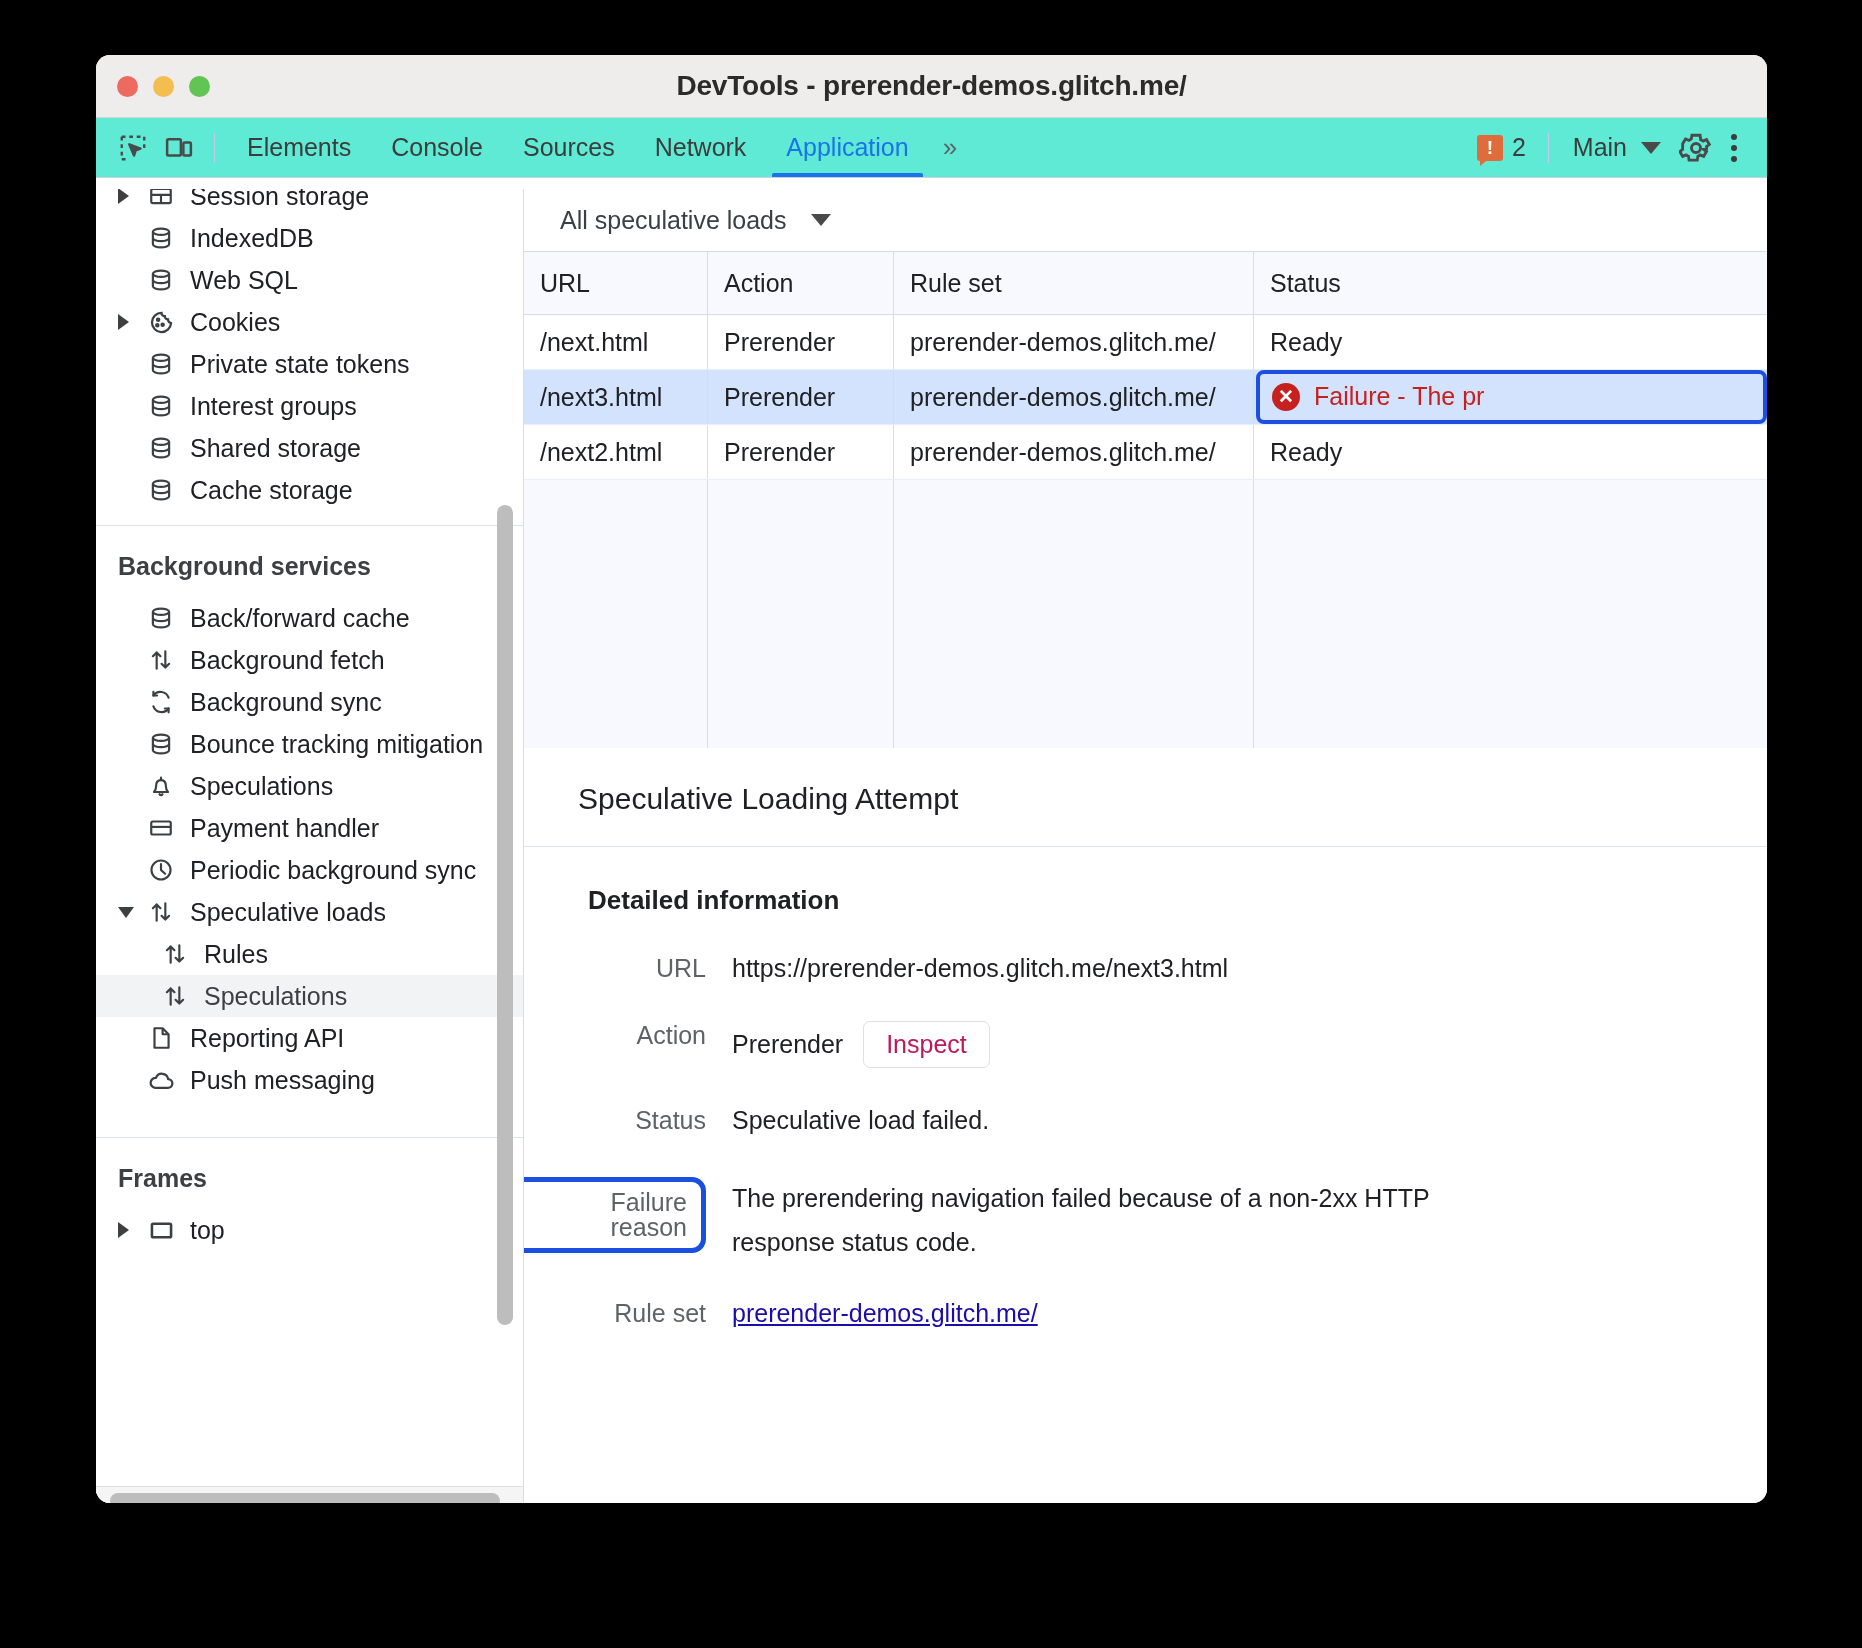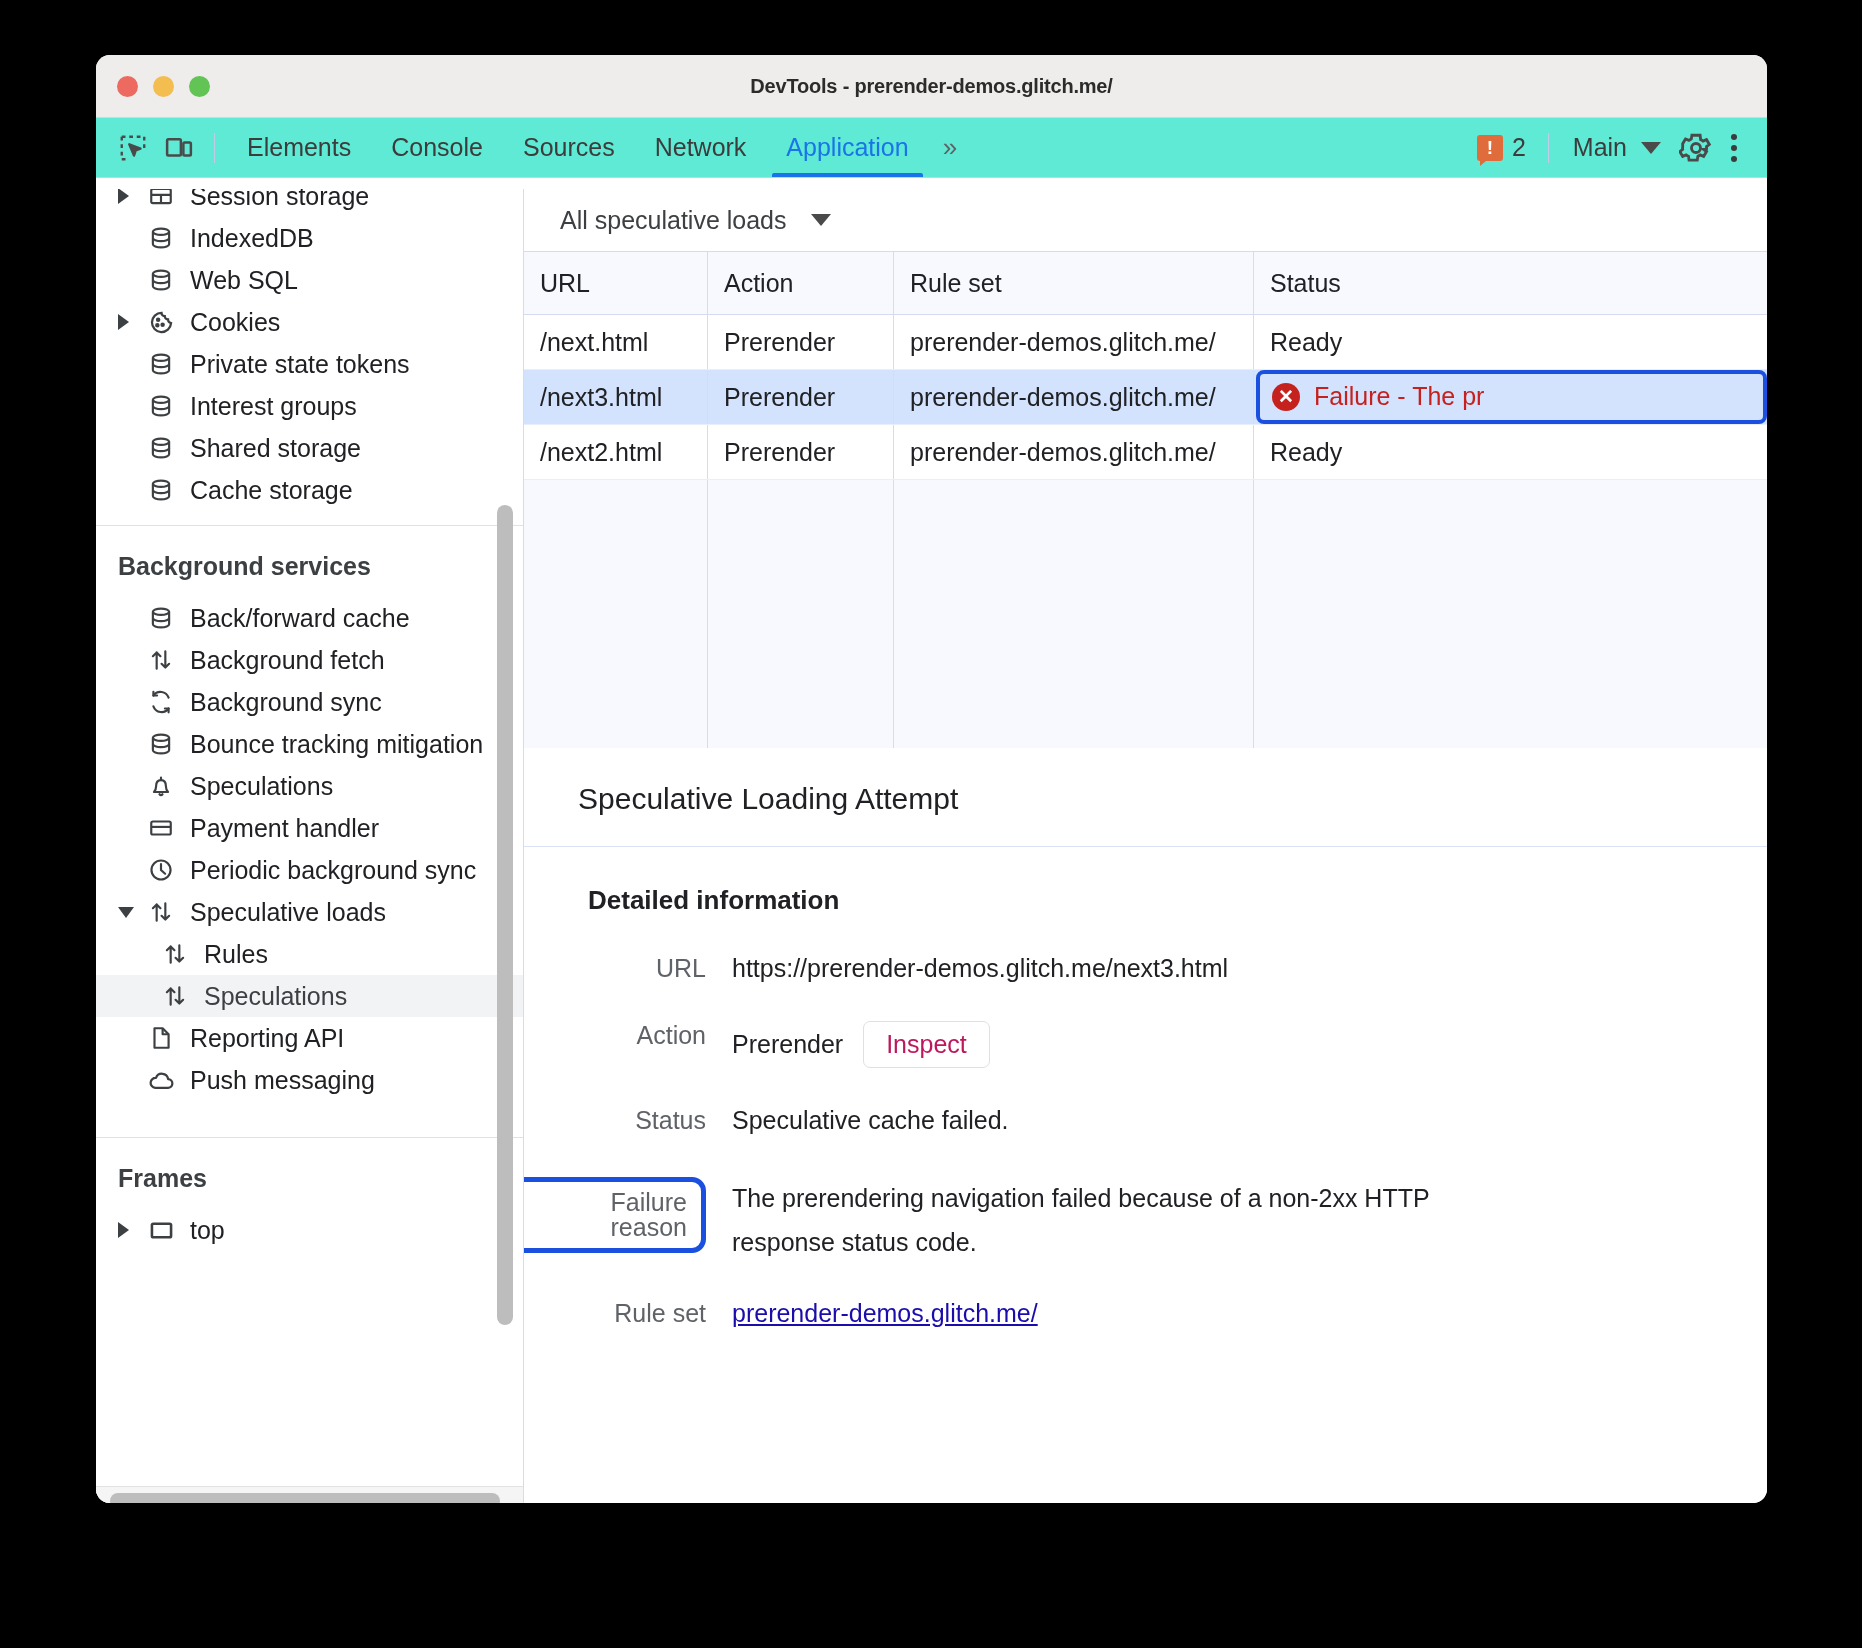--- a/index.html
+++ b/index.html
@@ -32,21 +32,21 @@
   }
   .traffic { display: flex; gap: 15px; margin-left: 21px; }
   .light { width: 21px; height: 21px; border-radius: 50%; }
   .light.red { background: #ec6a5f; }
   .light.yellow { background: #f4bd50; }
   .light.green { background: #61c455; }
   #title-text {
     position: absolute;
     left: 0; right: 0;
     text-align: center;
-    font-size: 20px;
+    font-size: 28px;
     font-weight: bold;
     color: #2b2b2b;
     letter-spacing: -0.2px;
   }
 
   
   #toolbar {
     height: 60px;
     background: #5eead4;
     border-bottom: 1px solid #cdd1de;
@@ -725,21 +725,21 @@
         <div class="kv">
           <div class="k">Action</div>
           <div class="v">
             <span>Prerender</span>
             <span class="btn-inspect">Inspect</span>
           </div>
         </div>
 
         <div class="kv">
           <div class="k">Status</div>
-          <div class="v">Speculative cache failed.</div>
+          <div class="v">Speculative load failed.</div>
         </div>
 
         <div class="kv" style="margin-top:42px;">
           <div class="k" style="text-align:right;">
             <span class="k-boxed">Failure reason</span>
           </div>
           <div class="v wrap">The prerendering navigation failed because of a non-2xx HTTP response status code.</div>
         </div>
 
         <div class="kv" style="margin-top:34px;">

